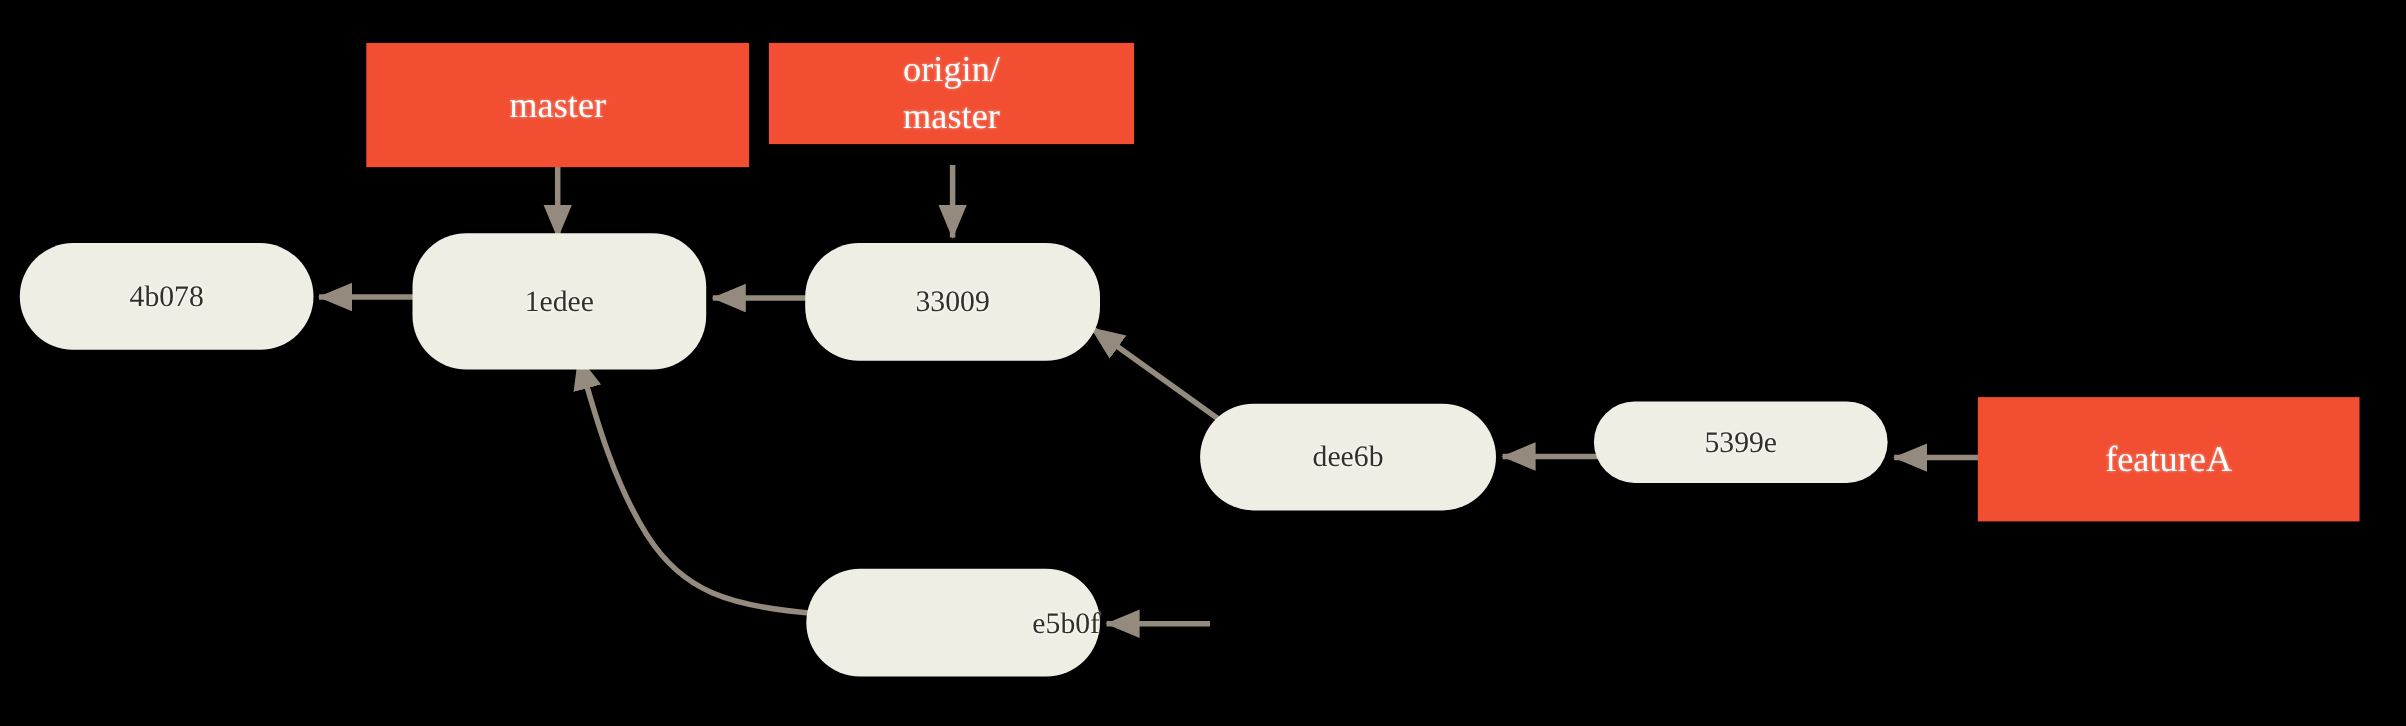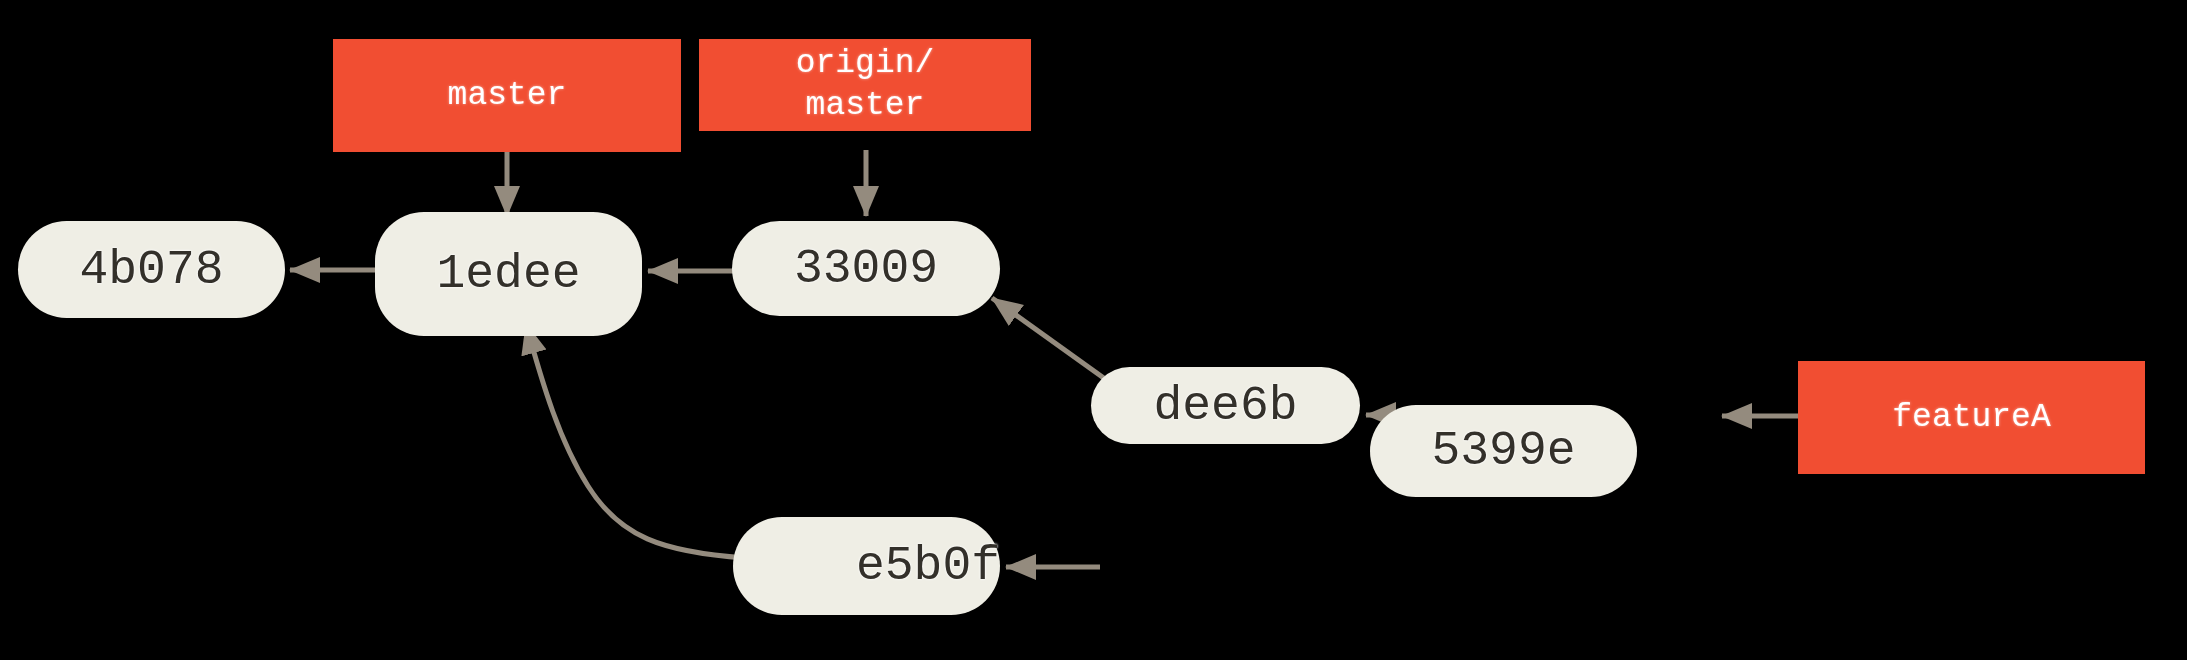--- a/index.html
+++ b/index.html
@@ -8,53 +8,53 @@
     --cream:#EFEEE5;
     --arrow:#948B7E;
     --node-text:#33302A;
   }
   html,body{margin:0;padding:0;background:var(--bg);}
   .stage{
     position:relative;
     width:2187px;height:660px;
     background:var(--bg);
     overflow:hidden;
-    font-family:Liberation Mono, monospace;
+    font-family:Liberation Serif, serif;
   }
   .edges{position:absolute;left:0;top:0;}
   .branch-label{
     position:absolute;
     background:var(--red);
     color:#FFFFFF;
     display:flex;flex-direction:column;
     align-items:center;justify-content:center;
     text-align:center;
     font-size:33px;line-height:42px;
     text-shadow:0 0 3px rgba(255,255,255,0.55);
   }
   .commit{
     position:absolute;
     background:var(--cream);
     color:var(--node-text);
     border-radius:49px;
     display:flex;align-items:center;justify-content:center;
-    font-size:48px;
+    font-size:27px;
     text-shadow:0 0 3px rgba(255,255,255,0.9), 0 0 2px rgba(255,255,255,0.9);
   }
   
   #lbl-master  {left:333px;  top:39px;  width:348px; height:113px;}
   #lbl-origin  {left:699px;  top:39px;  width:332px; height:92px;}
   #lbl-featureA{left:1798px; top:361px; width:347px; height:113px;text-align:right;}
   #lbl-featureB{left:1081px; top:510px; width:346px; height:113px;}
   
   #node-4b078{left:18px;   top:221px; width:267px; height:97px;}
   #node-1edee{left:375px;  top:212px; width:267px; height:124px;}
-  #node-33009{left:732px;  top:221px; width:268px; height:95px;}
-  #node-dee6b{left:1091px; top:367px; width:269px; height:77px;}
-  #node-5399e{left:1370px; top:365px; width:267px; height:92px;margin-top:40px;}
+  #node-33009{left:732px;  top:221px; width:268px; height:107px;}
+  #node-dee6b{left:1091px; top:367px; width:269px; height:97px;}
+  #node-5399e{left:1449px; top:365px; width:267px; height:74px;}
   #node-e5b0f{left:733px;  top:517px; width:267px; height:98px;justify-content:flex-end;}
 </style>
 </head>
 <body>
 
 <div class="stage">
 
   <svg class="edges" width="2187" height="660" viewBox="0 0 2187 660">
     <defs>
       <marker id="ah" markerUnits="userSpaceOnUse" markerWidth="36" markerHeight="28" refX="30" refY="13" orient="auto">

